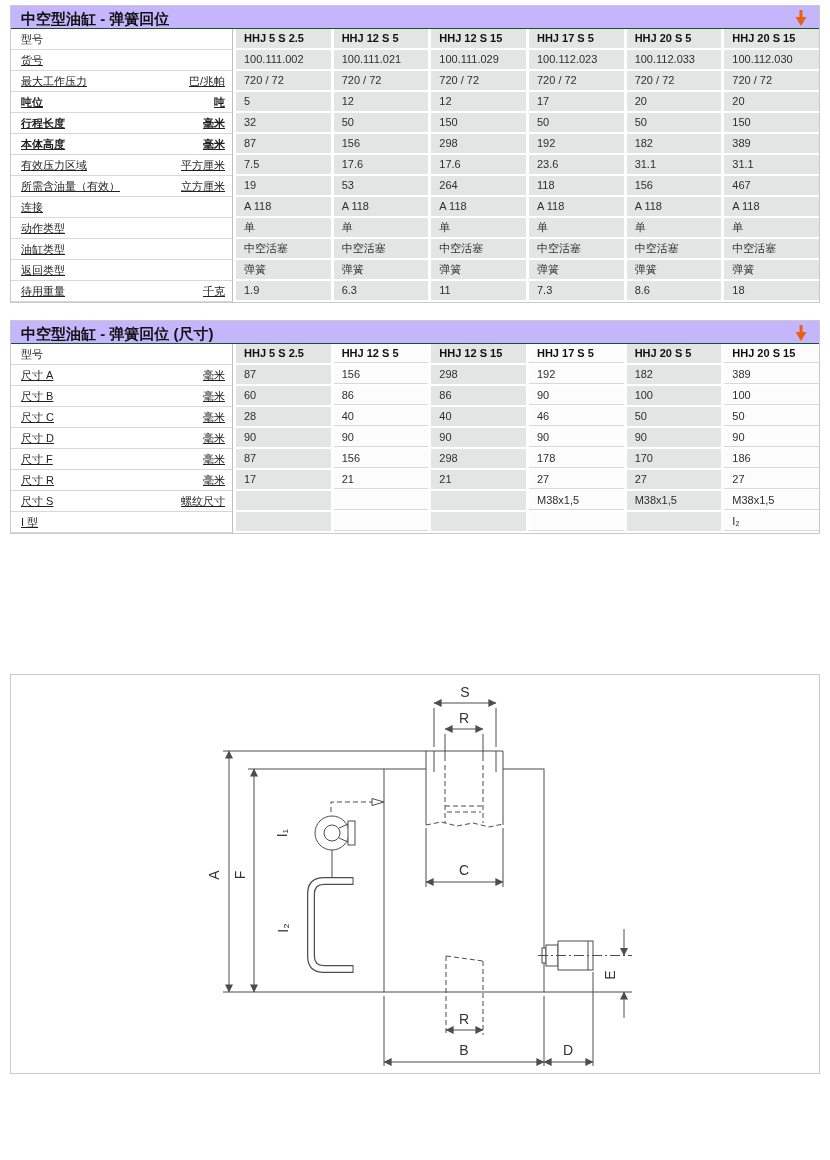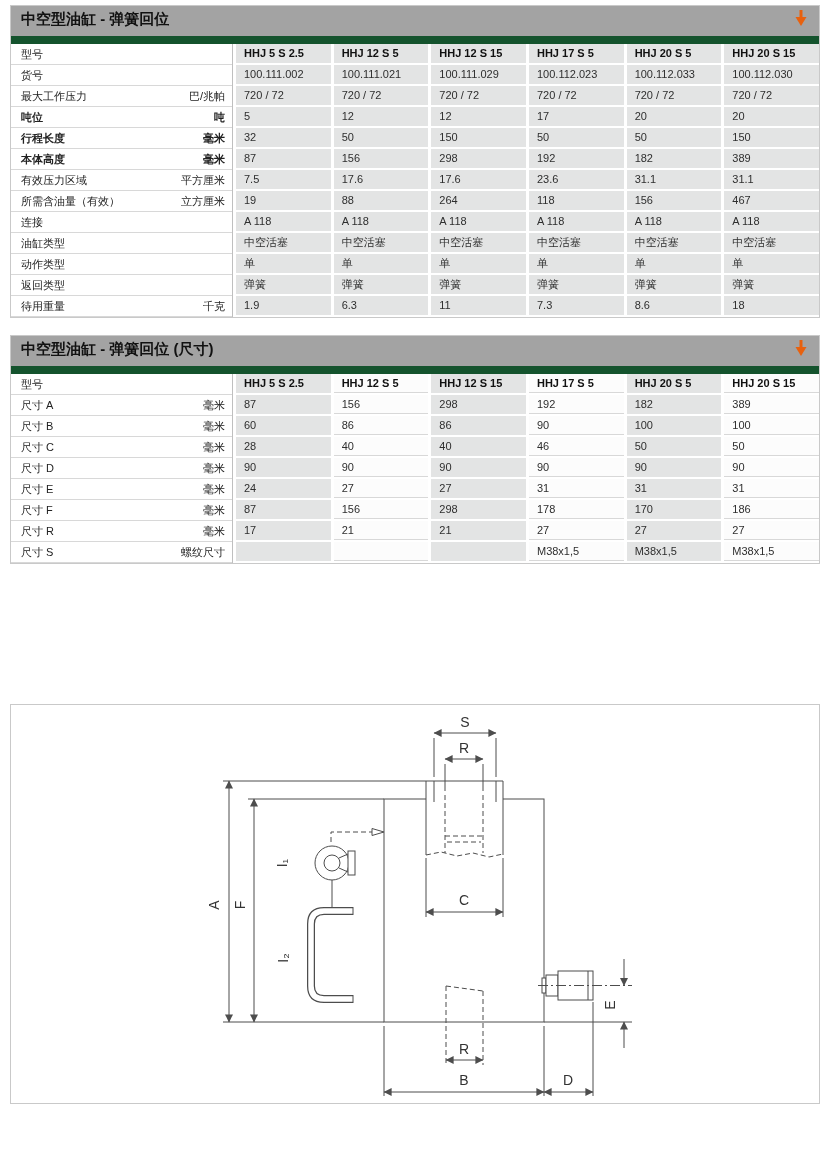--- a/index.html
+++ b/index.html
@@ -1,28 +1,28 @@
 <!DOCTYPE html>
 <html><head>
 <meta charset="utf-8">
 <style>
   html,body{margin:0;padding:0;background:#fff;}
   body{width:830px;height:1160px;font-family:"Liberation Sans","DejaVu Sans",sans-serif;color:#222;}
   .wrap{padding:5px 10px 0 10px;}
   .sec{border:1px solid #c9c9c9;background:#fff;}
   .sec.second{margin-top:17px;}
-  .titlebar{position:relative;background:#a3a3a3;padding:4px 34px 8px 10px;border-bottom:8px solid #14532d;}
+  .titlebar{position:relative;background:#c4b5fd;padding:4px 34px 0 10px;border-bottom:1px solid #14532d;}
   .titlebar .title{font-size:15px;font-weight:bold;color:#111;line-height:17px;}
   .titlebar svg{position:absolute;right:10px;top:3px;}
   table{border-collapse:separate;border-spacing:0;width:100%;table-layout:fixed;}
   col.w-label{width:222px;}
   th,td{font-size:11px;font-weight:normal;text-align:left;vertical-align:middle;
         height:15px;line-height:15px;padding:2px 2px 2px 8px;overflow:hidden;white-space:nowrap;}
   th.rowlabel{background:#fff;box-shadow:inset 0 -1px 0 #d8d8d8;border-right:1px solid #bfbfbf;padding-left:10px;}
-  th.rowlabel .lblwrap{display:flex;justify-content:space-between;align-items:center;}
+  th.rowlabel .lblwrap{display:flex;justify-content:space-between;align-items:center;text-decoration:underline;}
   th.rowlabel .unit{padding-right:5px;color:#222;}
   th.rowlabel.b .lab,th.rowlabel.b .unit{font-weight:bold;}
   .cell{background:#e3e4e4;border-left:3px solid #fff;border-bottom:2px solid #fff;color:#2e2e2e;}
   .cell.lt{background:#fcfcfc;box-shadow:inset 0 -1px 0 #d8d8d8;}
   .hdr{font-weight:bold;color:#111;margin-top:44px;}
   th.rowlabel.hdrlbl{font-weight:normal;}
   .diagram{margin-top:140px;width:810px;height:400px;box-sizing:border-box;border:1px solid #c9c9c9;background:#fff;}
   .diagram svg{display:block;}
   .ln{stroke:#4d4d4d;stroke-width:1;fill:none;}
   .dash{stroke-dasharray:5 3;}
@@ -149,21 +149,21 @@
             <td class="cell">31.1</td>
           </tr>
           <tr>
             <th class="rowlabel">
               <div class="lblwrap">
                 <span class="lab">所需含油量（有效）</span>
                 <span class="unit">立方厘米</span>
               </div>
             </th>
             <td class="cell">19</td>
-            <td class="cell">88</td>
+            <td class="cell">53</td>
             <td class="cell">264</td>
             <td class="cell">118</td>
             <td class="cell">156</td>
             <td class="cell">467</td>
           </tr>
           <tr>
             <th class="rowlabel">
               <div class="lblwrap">
                 <span class="lab">连接</span>
                 <span class="unit"></span>
@@ -172,44 +172,44 @@
             <td class="cell">A 118</td>
             <td class="cell">A 118</td>
             <td class="cell">A 118</td>
             <td class="cell">A 118</td>
             <td class="cell">A 118</td>
             <td class="cell">A 118</td>
           </tr>
           <tr>
             <th class="rowlabel">
               <div class="lblwrap">
+                <span class="lab">动作类型</span>
+                <span class="unit"></span>
+              </div>
+            </th>
+            <td class="cell">单</td>
+            <td class="cell">单</td>
+            <td class="cell">单</td>
+            <td class="cell">单</td>
+            <td class="cell">单</td>
+            <td class="cell">单</td>
+          </tr>
+          <tr>
+            <th class="rowlabel">
+              <div class="lblwrap">
                 <span class="lab">油缸类型</span>
                 <span class="unit"></span>
               </div>
             </th>
             <td class="cell">中空活塞</td>
             <td class="cell">中空活塞</td>
             <td class="cell">中空活塞</td>
             <td class="cell">中空活塞</td>
             <td class="cell">中空活塞</td>
             <td class="cell">中空活塞</td>
-          </tr>
-          <tr>
-            <th class="rowlabel">
-              <div class="lblwrap">
-                <span class="lab">动作类型</span>
-                <span class="unit"></span>
-              </div>
-            </th>
-            <td class="cell">单</td>
-            <td class="cell">单</td>
-            <td class="cell">单</td>
-            <td class="cell">单</td>
-            <td class="cell">单</td>
-            <td class="cell">单</td>
           </tr>
           <tr>
             <th class="rowlabel">
               <div class="lblwrap">
                 <span class="lab">返回类型</span>
                 <span class="unit"></span>
               </div>
             </th>
             <td class="cell">弹簧</td>
             <td class="cell">弹簧</td>
@@ -318,34 +318,20 @@
             <td class="cell">90</td>
             <td class="cell lt">90</td>
             <td class="cell">90</td>
             <td class="cell lt">90</td>
             <td class="cell">90</td>
             <td class="cell lt">90</td>
           </tr>
           <tr>
             <th class="rowlabel">
               <div class="lblwrap">
-                <span class="lab">尺寸 E</span>
-                <span class="unit">毫米</span>
-              </div>
-            </th>
-            <td class="cell">24</td>
-            <td class="cell lt">27</td>
-            <td class="cell">27</td>
-            <td class="cell lt">31</td>
-            <td class="cell">31</td>
-            <td class="cell lt">31</td>
-          </tr>
-          <tr>
-            <th class="rowlabel">
-              <div class="lblwrap">
                 <span class="lab">尺寸 F</span>
                 <span class="unit">毫米</span>
               </div>
             </th>
             <td class="cell">87</td>
             <td class="cell lt">156</td>
             <td class="cell">298</td>
             <td class="cell lt">178</td>
             <td class="cell">170</td>
             <td class="cell lt">186</td>
@@ -370,20 +356,34 @@
                 <span class="lab">尺寸 S</span>
                 <span class="unit">螺纹尺寸</span>
               </div>
             </th>
             <td class="cell"></td>
             <td class="cell lt"></td>
             <td class="cell"></td>
             <td class="cell lt">M38x1,5</td>
             <td class="cell">M38x1,5</td>
             <td class="cell lt">M38x1,5</td>
+          </tr>
+          <tr>
+            <th class="rowlabel">
+              <div class="lblwrap">
+                <span class="lab">I 型</span>
+                <span class="unit"></span>
+              </div>
+            </th>
+            <td class="cell"></td>
+            <td class="cell lt"></td>
+            <td class="cell"></td>
+            <td class="cell lt"></td>
+            <td class="cell"></td>
+            <td class="cell lt">I₂</td>
           </tr>
         </tbody>
       </table>
   </div>
 
   <div class="diagram">
     <svg width="808" height="398" viewBox="0 0 808 398">
       <defs>
         <marker id="arw" viewBox="0 0 10 10" refX="9.5" refY="5" markerWidth="10" markerHeight="8" orient="auto-start-reverse">
           <path d="M0 0 L10 5 L0 10 Z" fill="#4d4d4d"></path>

